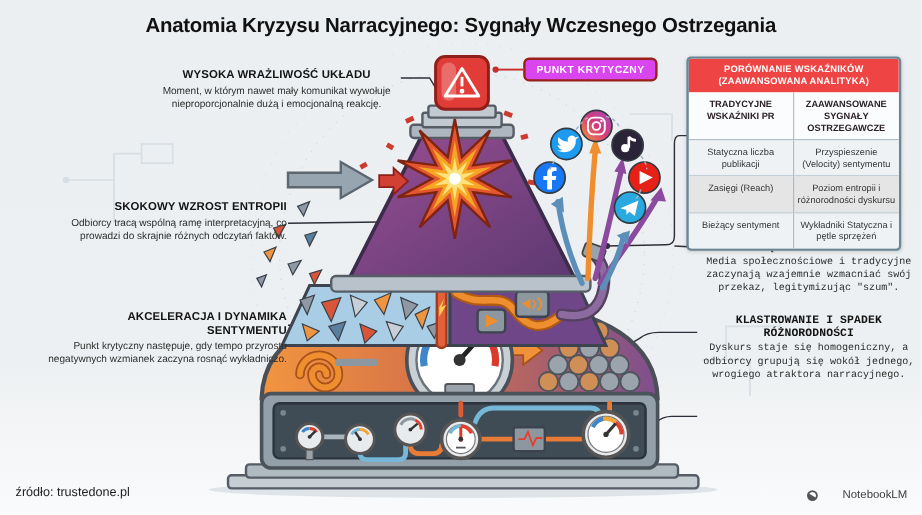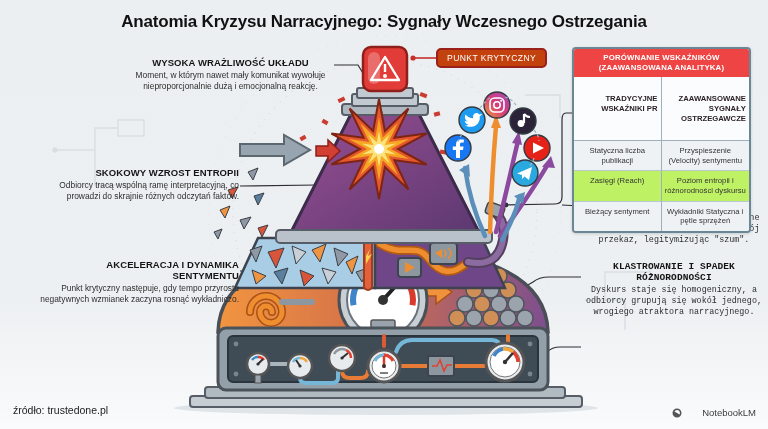--- a/index.html
+++ b/index.html
@@ -19,43 +19,43 @@
   }
 
   .ann { position:absolute; }
   .ann h3 { font-size:9.5px; line-height:1.18; font-weight:bold; color:#141414; letter-spacing:0.1px; }
   .ann p  { font-size:8.4px; line-height:1.3; color:#2d2d2d; margin-top:2px; }
   .ann.left  { text-align:right; }
   .ann.right { text-align:center;font-family:Liberation Mono, monospace; }
 
   .badge {
     position:absolute; left:436px; top:48px;
-    background:#c2410c; border:2px solid #9a201b; border-radius:5px;
-    color:#fff; font-size:8.6px; font-weight:normal; letter-spacing:0.4px;
+    background:#d946ef; border:2px solid #9a201b; border-radius:5px;
+    color:#fff; font-size:8.6px; font-weight:bold; letter-spacing:0.4px;
     padding:3px 9px; white-space:nowrap;
   }
 
   .tbl {
     position:absolute; left:572px; top:47px; width:179px;
     border:2px solid #6b8796; border-radius:4px; overflow:hidden;
     background:#fff; box-shadow:0 1px 3px rgba(40,60,70,.2);
   }
   .tbl-title {
     background:#ef4444; color:#fff; font-size:7.8px; font-weight:bold;
     text-align:center; padding:4px 6px; line-height:1.3; letter-spacing:0.2px;
   }
   .tbl-cols, .tbl-row { display:grid; grid-template-columns:1fr 1fr; }
   .tbl-cols > div {
-    font-size:7.7px; font-weight:bold; color:#2b2226; text-align:right;
-    padding:17px 3px; background:#fbfcfd; border-bottom:1px solid #9db0bc; line-height:1.25;
+    font-size:7.7px; font-weight:bold; color:#2b2226; text-align:center;
+    padding:5px 3px; background:#fbfcfd; border-bottom:1px solid #9db0bc; line-height:1.25;
   }
   .tbl-cols > div:first-child, .tbl-row > div:first-child { border-right:1px solid #9db0bc; }
   .tbl-row > div {
     font-size:7.7px; color:#333; text-align:center; padding:5px 3px;
-    border-bottom:1px solid #b9c8d1; line-height:1.25; background:#bef264;
+    border-bottom:1px solid #b9c8d1; line-height:1.25; background:#e5e5e5;
   }
   .tbl-row:nth-child(odd) > div { background:#eef2f5; }
   .tbl-row:last-child > div { border-bottom:none; }
 
   .src { position:absolute; left:13px; top:404px; font-size:10.5px; color:#222; }
   .brand { position:absolute; right:12px; top:407px; font-size:9.5px; color:#3c3c3c;
            display:flex; align-items:center; gap:20px; }
 </style>
 </head>
 <body>

